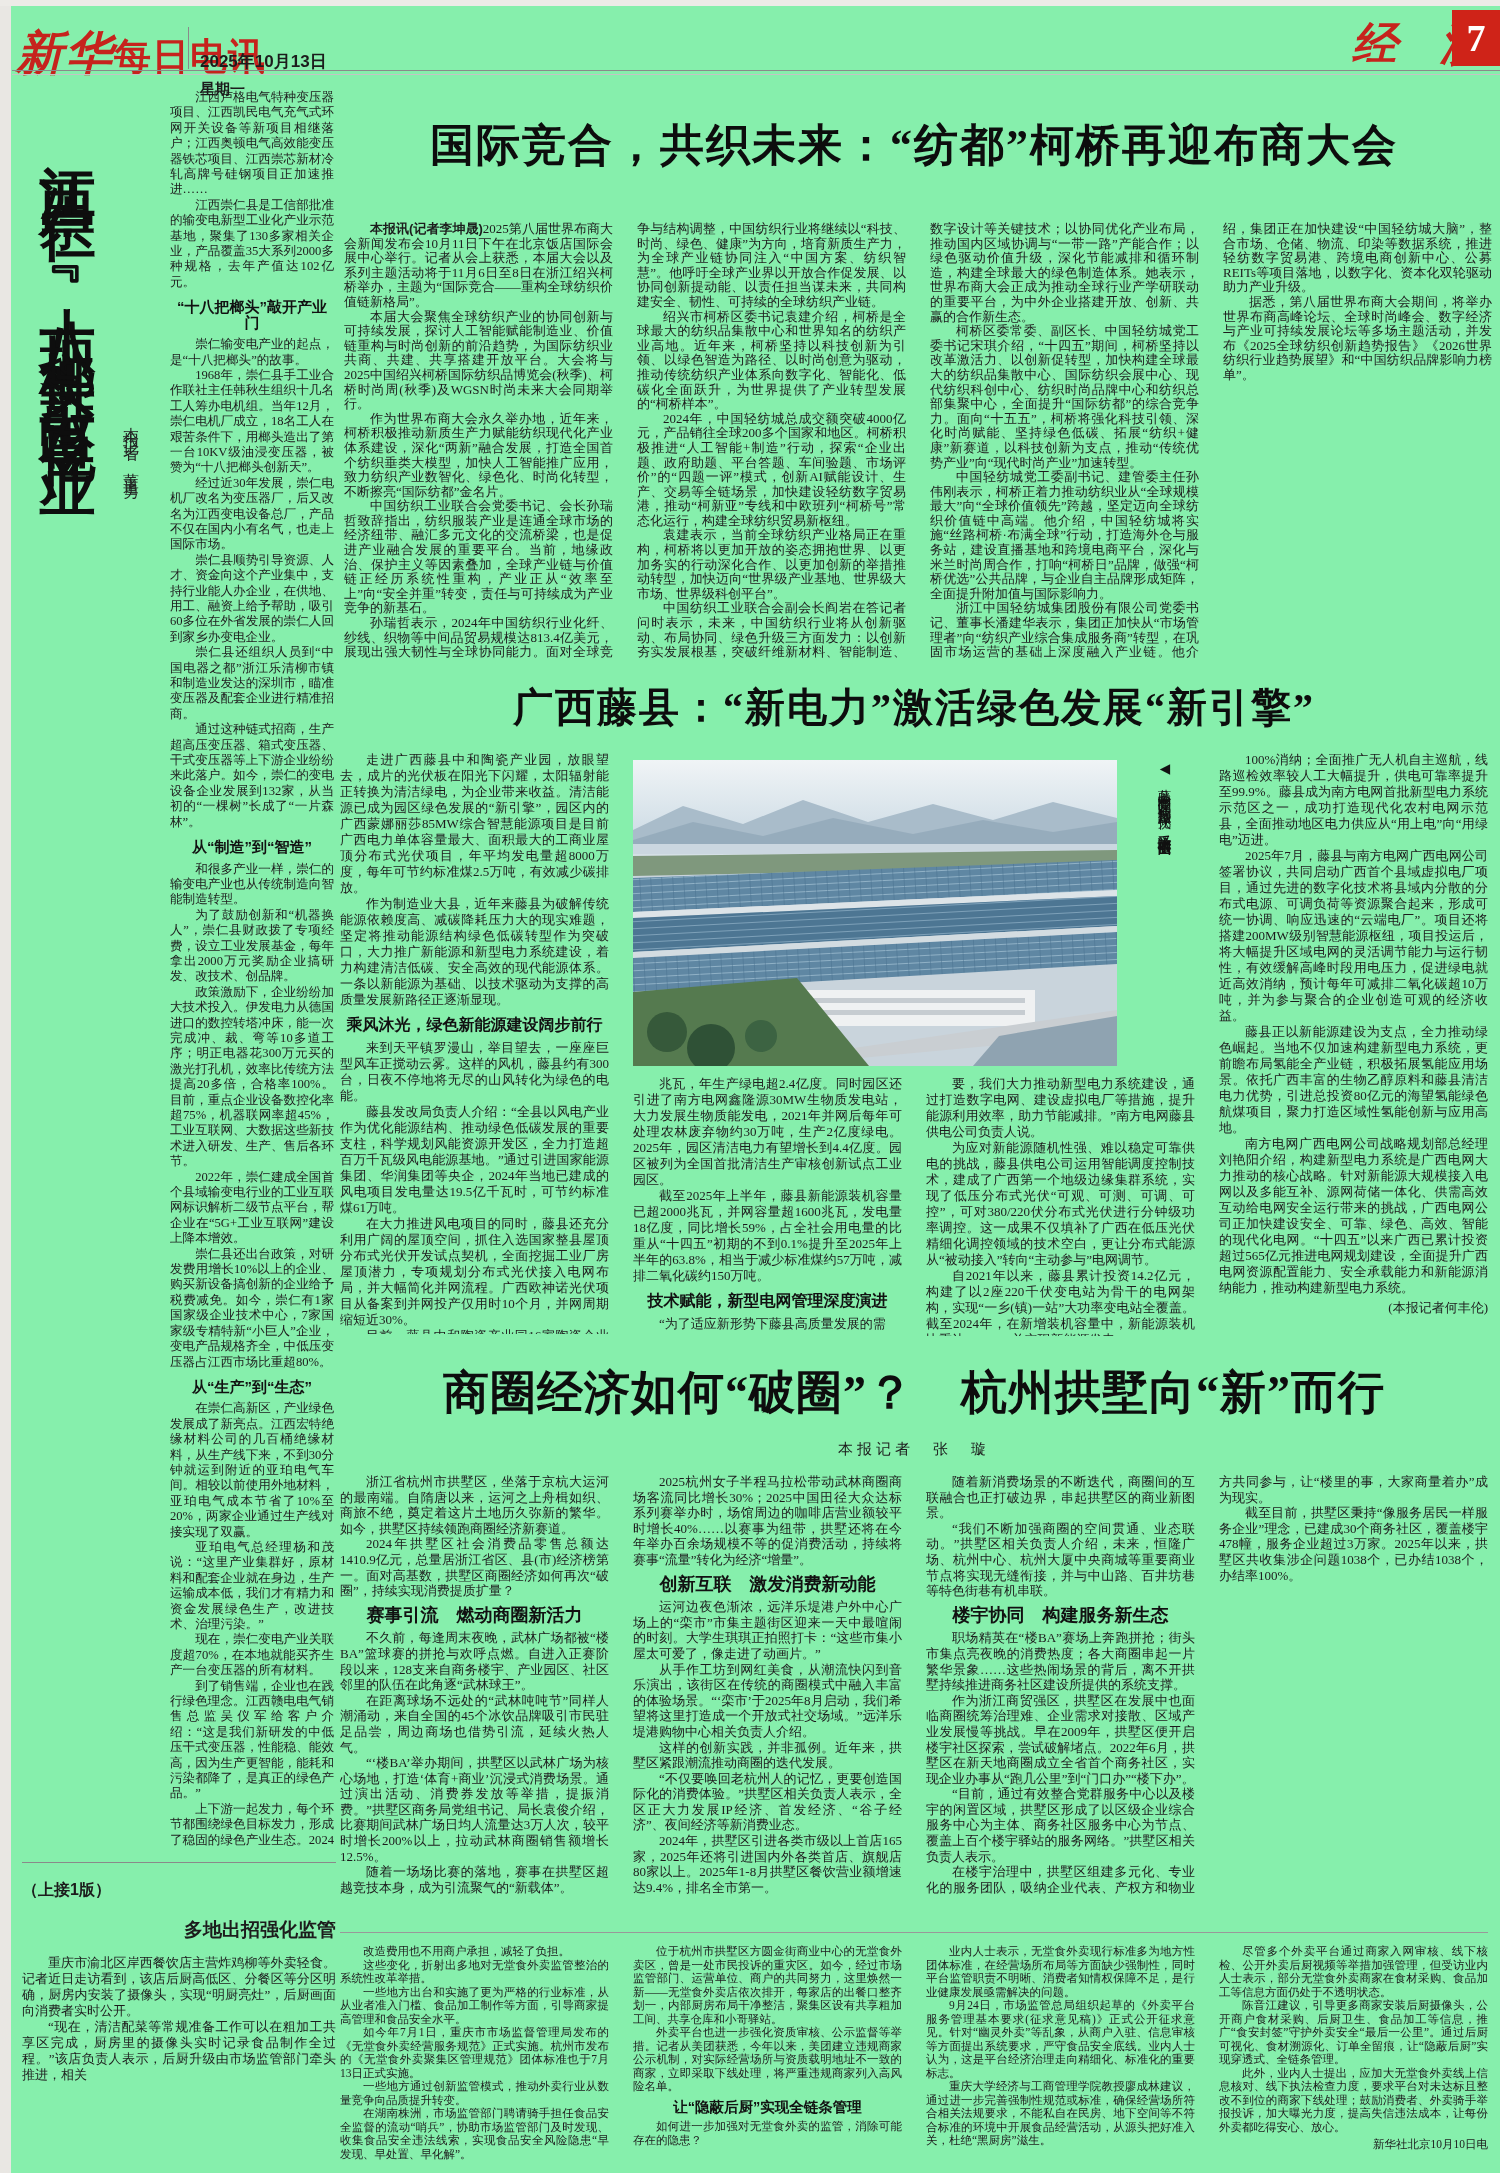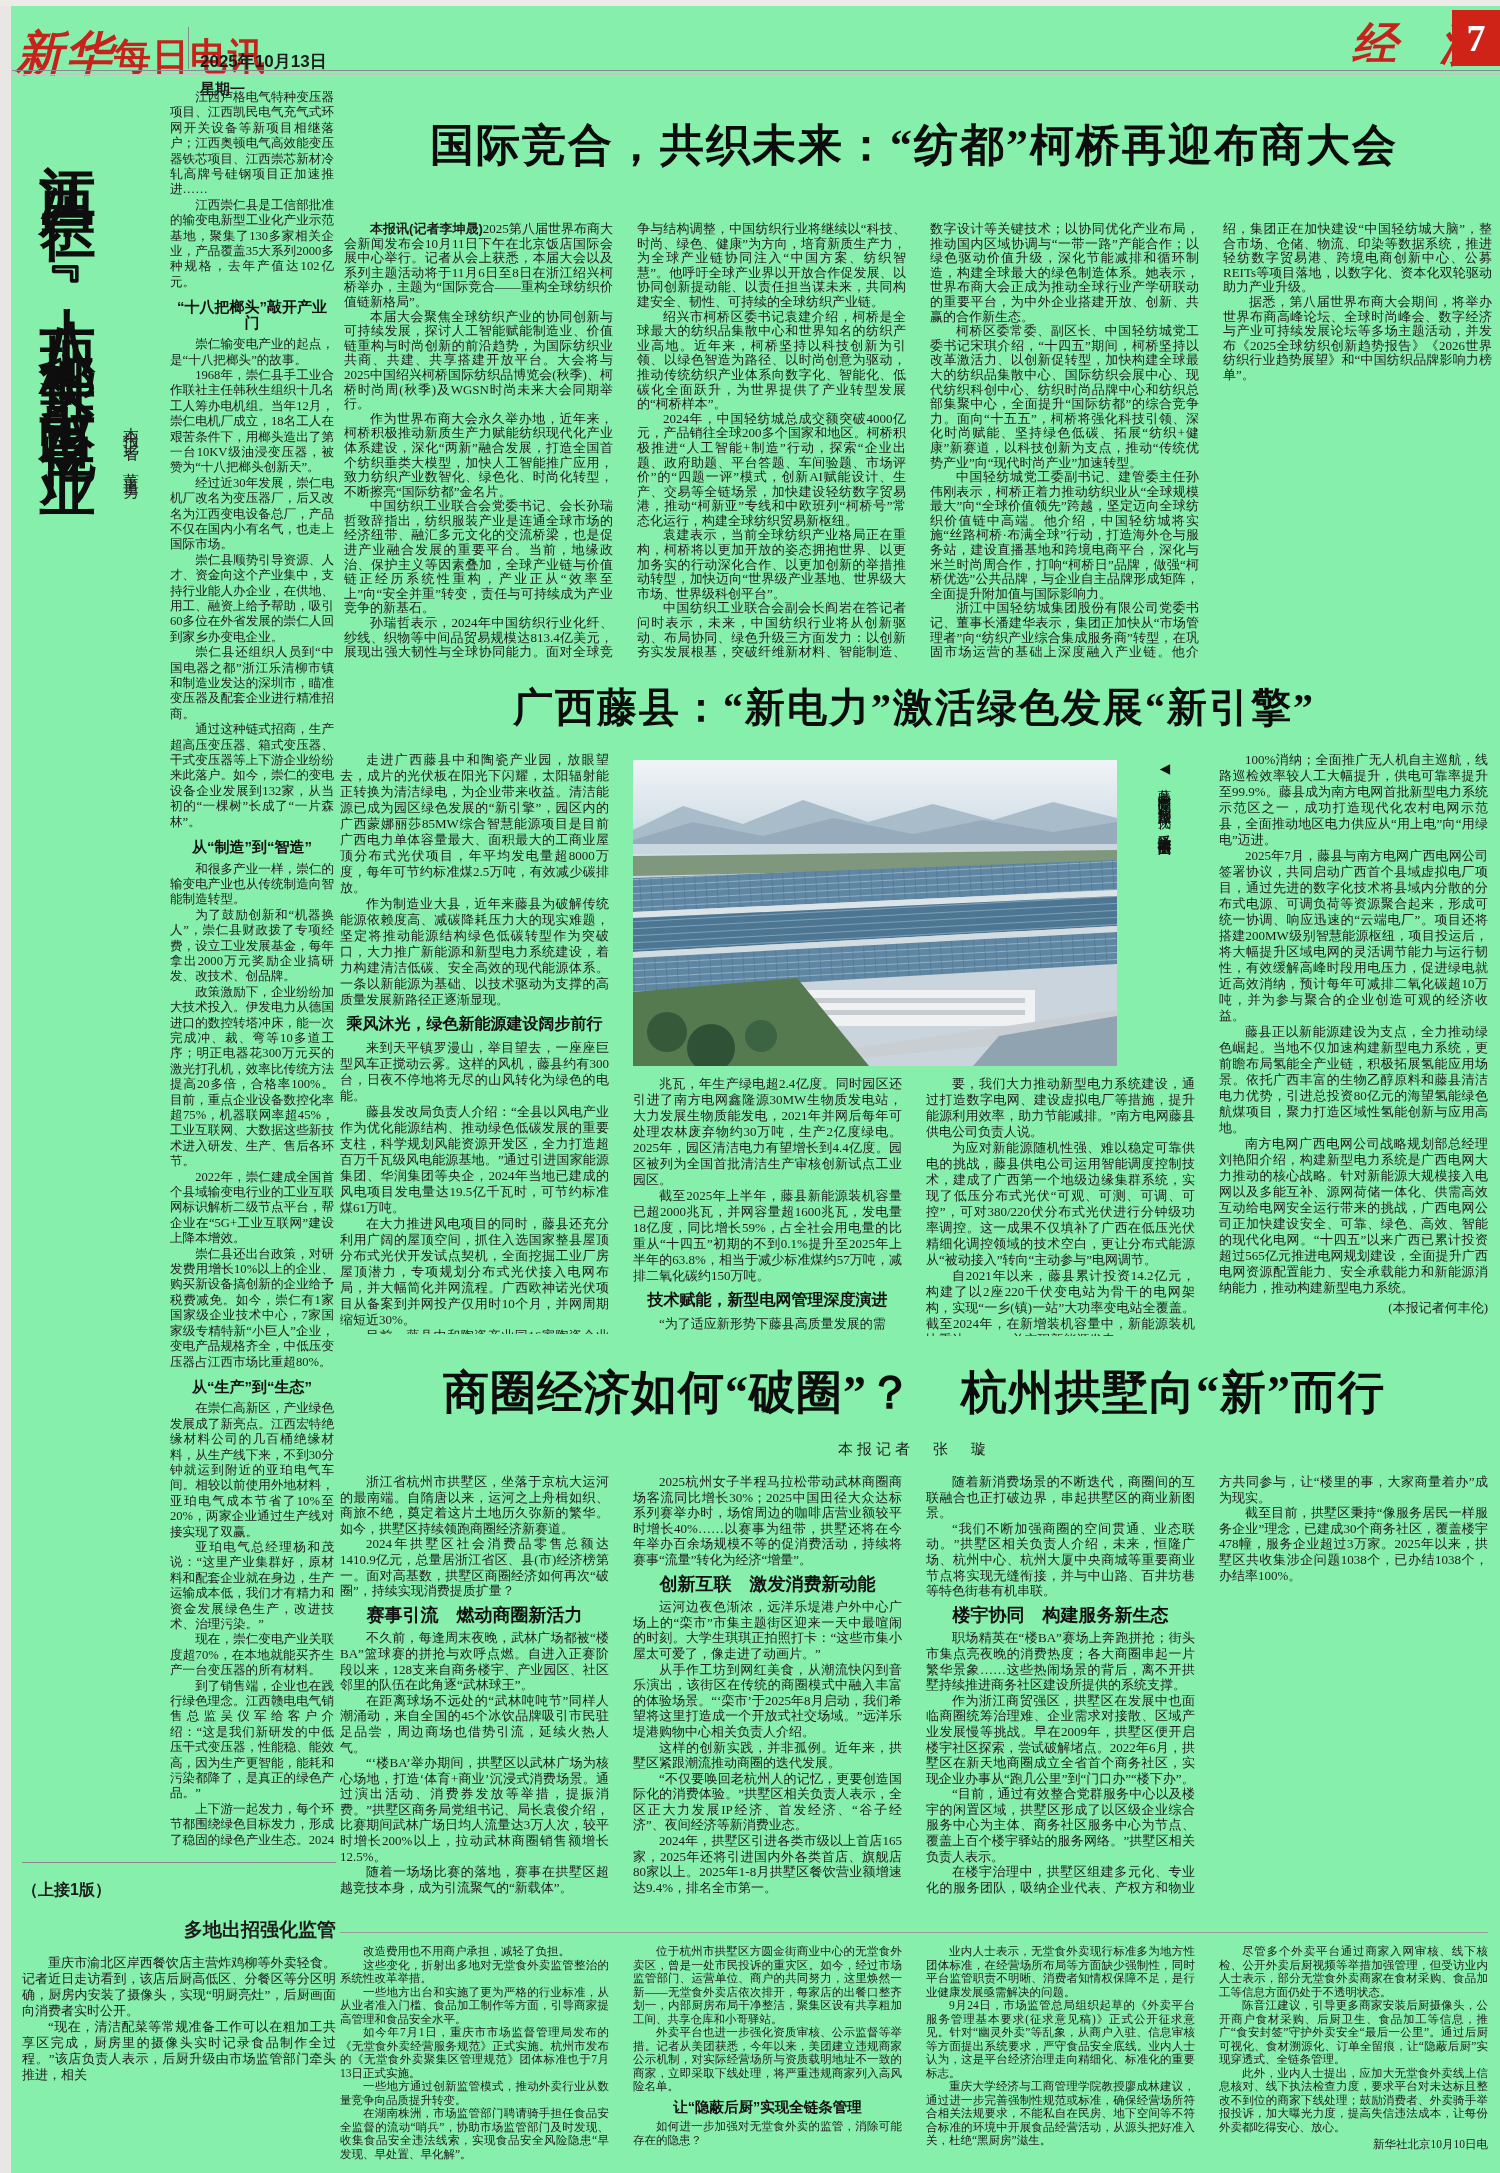--- a/index.html
+++ b/index.html
@@ -55,21 +55,21 @@
   .h-keqiao{margin:0;position:absolute;left:0;right:0;top:36px;text-align:center;
             font-size:44px;font-weight:bold;letter-spacing:2px;color:#0d0d0d;white-space:nowrap;}
   .keqiao-cols{position:absolute;left:4px;top:142px;width:1148px;height:438px;overflow:hidden;
                column-count:4;column-gap:24px;column-fill:auto;font-size:13px;line-height:14.6px;}
 
   
   .art-tengxian{position:absolute;left:340px;top:648px;width:1148px;height:694px;}
   .h-tengxian{margin:0;position:absolute;left:0;right:0;top:32px;text-align:center;
               font-size:40px;font-weight:bold;letter-spacing:2px;color:#0d0d0d;white-space:nowrap;}
   .tx-col{position:absolute;overflow:hidden;font-size:13px;line-height:16px;}
-  .tx-col h3.b-h{font-size:16px;font-family:Liberation Mono, monospace;}
+  .tx-col h3.b-h{font-size:16px;}
   .tx-col1{left:0;top:104px;width:269px;height:582px;}
   .tx-col2{left:293px;top:428px;width:269px;height:260px;}
   .tx-col3{left:586px;top:428px;width:269px;height:260px;}
   .tx-col4{left:879px;top:104px;width:269px;height:584px;}
   .tx-photo{position:absolute;left:293px;top:112px;width:484px;height:306px;margin:0;
             background:#c9d4dc;overflow:hidden;}
   .tx-photo svg{display:block;width:100%;height:100%;}
   .tx-caption{position:absolute;left:792px;top:112px;width:42px;height:306px;
               writing-mode:vertical-rl;text-orientation:upright;
               font-size:13.5px;line-height:20px;letter-spacing:2px;color:#111;}

